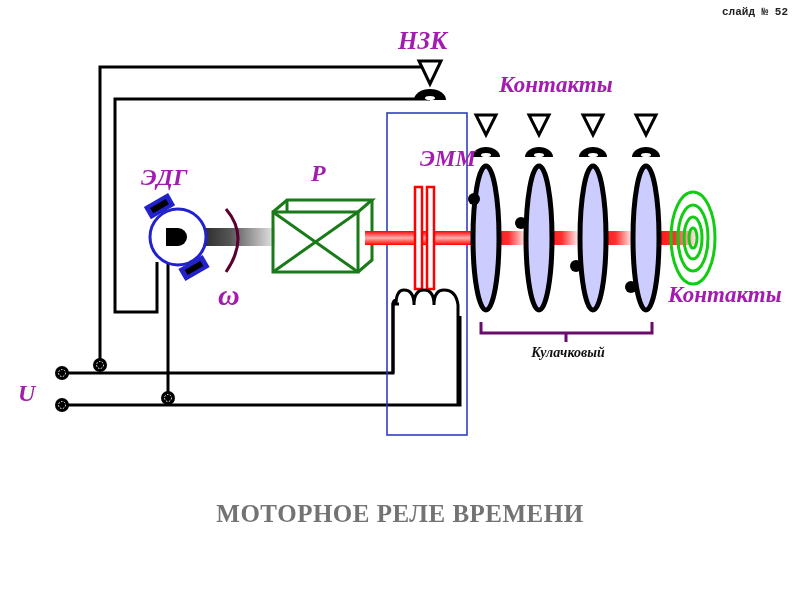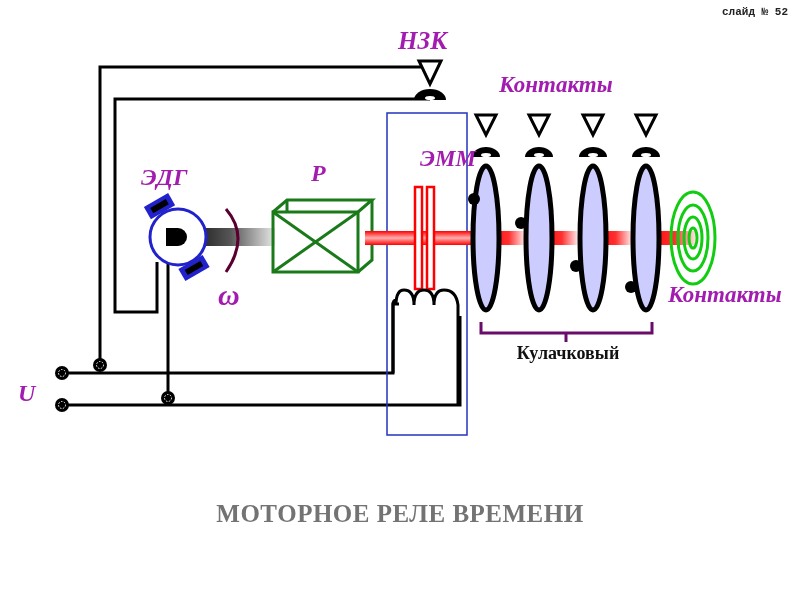--- a/index.html
+++ b/index.html
@@ -1,21 +1,21 @@
 <!DOCTYPE html>
 <html><head>
   <meta charset="utf-8">
   <style>
     html, body { margin: 0; padding: 0; background: #ffffff; }
     body { width: 800px; height: 600px; position: relative; overflow: hidden; font-family: "Liberation Serif", serif; }
     #diagram { position: absolute; left: 0; top: 0; width: 800px; height: 600px; }
     .lbl { position: absolute; font-family: "Liberation Serif", serif; font-weight: bold; font-style: italic; color: #a21caf; white-space: nowrap; }
     .slide-no { position: absolute; right: 12px; top: 6px; font-family: Liberation Mono, monospace; font-weight: bold; font-size: 11px; color: #222; }
     .title { position: absolute; left: 0; width: 800px; top: 500px; text-align: center; font-family: "Liberation Serif", serif; font-weight: bold; font-size: 25px; color: #737373; letter-spacing: 0.5px; }
-    .cam-lbl { position: absolute; left: 478px; width: 180px; text-align: center; top: 340px; font-family: "Liberation Serif", serif; font-weight: bold; font-size: 18px; color: #111; line-height: 26px; }
+    .cam-lbl { position: absolute; left: 478px; width: 180px; text-align: center; top: 340px; font-family: "Liberation Serif", serif; font-weight: bold; font-style: italic; font-size: 14px; color: #111; line-height: 26px; }
   </style>
 </head>
 <body>
 
 <svg id="diagram" viewBox="0 0 800 600" xmlns="http://www.w3.org/2000/svg">
   <defs>
     <linearGradient id="motorShaft" x1="0" y1="0" x2="1" y2="0">
       <stop offset="0" stop-color="#000"></stop>
       <stop offset="0.55" stop-color="#555"></stop>
       <stop offset="1" stop-color="#e8e8e8"></stop>

